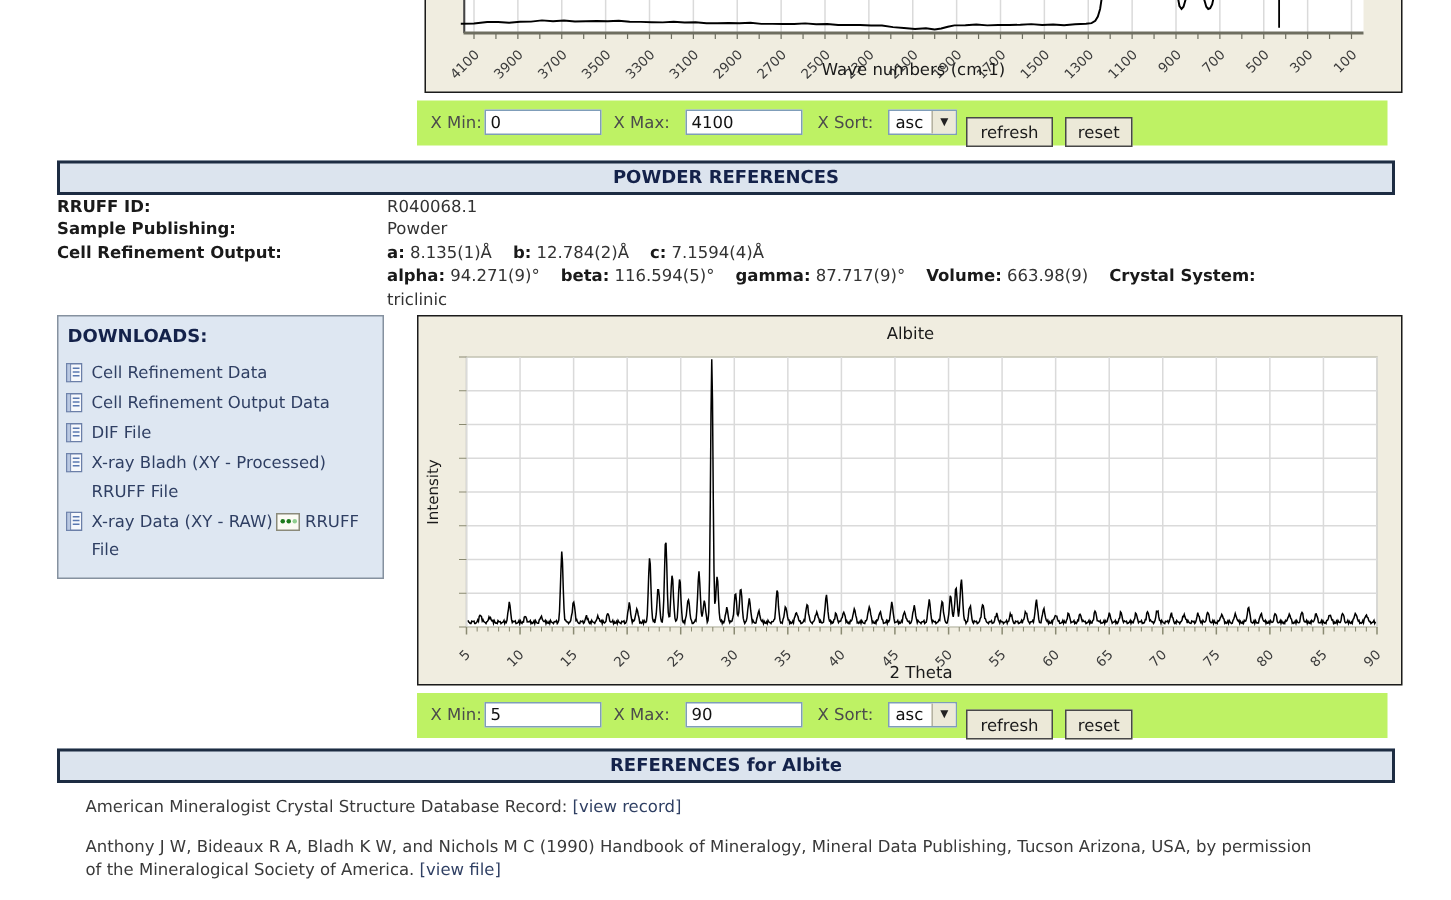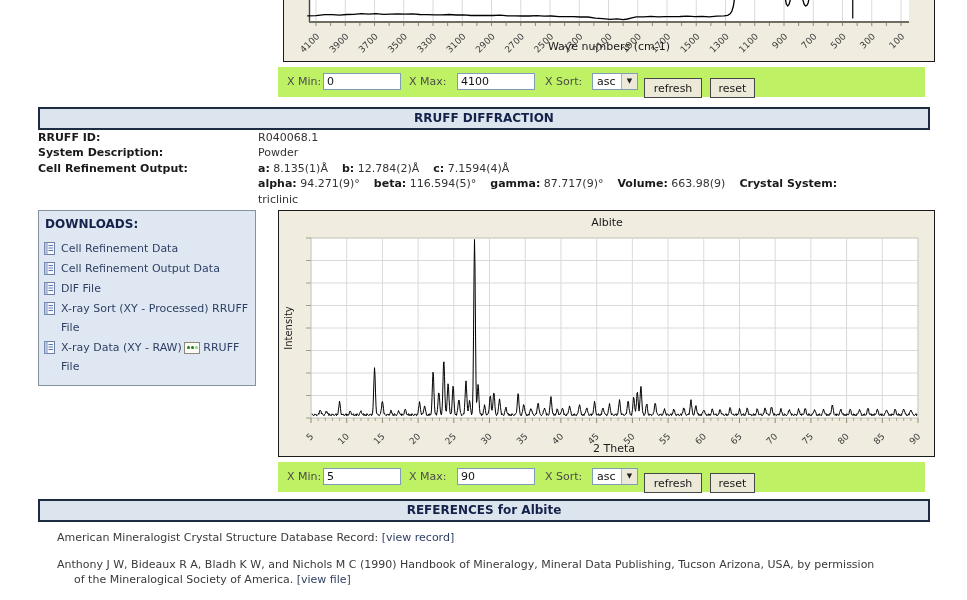--- a/index.html
+++ b/index.html
@@ -26,21 +26,21 @@
   .seg{margin-right:14px}
   .seg b{color:#1a1a1a}
   #downloads{position:absolute;left:38px;top:210px;width:216px;background:#dee7f2;border:1px solid #85919f}
   .dl-title{font-weight:bold;font-size:12px;color:#14224a;padding:6px 0 8px 6px}
   .dl-item{position:relative;padding-left:22px;padding-right:4px;line-height:19px;color:#2f3f63;margin-bottom:1px;cursor:pointer}
   .dl-icon{position:absolute;left:5px;top:3px}
   .rawicon{display:inline-block;width:14px;height:10px;background:#fbfbf4;border:1px solid #8a8a7a;vertical-align:middle;position:relative;margin-left:2px}
   .rawicon i{position:absolute;top:3px;width:3px;height:3px;border-radius:50%;background:#1d7a1d}
   #refs{position:absolute;left:57px;top:530px;width:880px}
   .ref-item{margin-bottom:12px;line-height:15px;color:#3a3a3a}
-  .ref-indent{margin-left:17px}
+  .ref-indent{}
   a.lnk{color:#2f3f63;text-decoration:none;cursor:pointer}
   svg text{font-family:"DejaVu Sans","Liberation Sans",sans-serif}
 </style>
 </head>
 <body>
 
 <div id="ir-chart" class="chartbox" style="left:283px;top:-141px;width:650px;height:201px"><svg width="650" height="201">
       <rect x="25" y="0" width="600" height="162" fill="#ffffff"></rect>
       <line x1="32" y1="0" x2="32" y2="162" stroke="#dadada" stroke-width="1"></line>
       <line x1="61.25" y1="0" x2="61.25" y2="162" stroke="#dadada" stroke-width="1"></line>
@@ -139,25 +139,25 @@
   <input class="ctl-input" style="left: 179px;" value="4100">
   <span class="ctl-label" style="left:267px">X Sort:</span>
   <div class="selectbox" style="left:314px">
     <span class="selval">asc</span>
     <span class="selarrow">▼</span>
   </div>
   <button class="btn" style="left:366px;width:58px">refresh</button>
   <button class="btn" style="left:432px;width:45px">reset</button>
 </div>
 
-<div class="hdrbar" style="top:107px">RRUFF DIFFRACTION</div>
+<div class="hdrbar" style="top:107px">POWDER REFERENCES</div>
 
 <div id="info">
     <div class="irow"><span class="ilbl">RRUFF ID:</span><span class="ival">R040068.1</span></div>
-    <div class="irow"><span class="ilbl">System Description:</span><span class="ival">Powder</span></div>
+    <div class="irow"><span class="ilbl">Sample Publishing:</span><span class="ival">Powder</span></div>
     <div class="irow"><span class="ilbl">Cell Refinement Output:</span><span class="ival"><span class="seg"><b>a:</b> 8.135(1)Å</span><span class="seg"><b>b:</b> 12.784(2)Å</span><span class="seg"><b>c:</b> 7.1594(4)Å</span></span></div>
     <div class="irow"><span class="ilbl"></span><span class="ival"><span class="seg"><b>alpha:</b> 94.271(9)°</span><span class="seg"><b>beta:</b> 116.594(5)°</span><span class="seg"><b>gamma:</b> 87.717(9)°</span><span class="seg"><b>Volume:</b> 663.98(9)</span><span class="seg"><b>Crystal System:</b> </span></span></div>
     <div class="irow"><span class="ilbl"></span><span class="ival">triclinic</span></div>
   </div>
 
 <div id="downloads">
   <div class="dl-title">DOWNLOADS:</div>
   <div id="dl-items">
       <div class="dl-item"><svg class="dl-icon" width="11" height="13">
           <rect x="0.5" y="0.5" width="10" height="12" fill="#f6f8fc" stroke="#6b7fa8"></rect>
@@ -179,21 +179,21 @@
           <line x1="4.5" y1="3.5" x2="9" y2="3.5" stroke="#5a78b0"></line>
           <line x1="4.5" y1="6" x2="9" y2="6" stroke="#5a78b0"></line>
           <line x1="4.5" y1="8.5" x2="9" y2="8.5" stroke="#5a78b0"></line>
         </svg><a class="lnk">DIF File</a></div>
       <div class="dl-item"><svg class="dl-icon" width="11" height="13">
           <rect x="0.5" y="0.5" width="10" height="12" fill="#f6f8fc" stroke="#6b7fa8"></rect>
           <rect x="0.5" y="0.5" width="2.6" height="12" fill="#b9c8e2" stroke="#6b7fa8" stroke-width="0.6"></rect>
           <line x1="4.5" y1="3.5" x2="9" y2="3.5" stroke="#5a78b0"></line>
           <line x1="4.5" y1="6" x2="9" y2="6" stroke="#5a78b0"></line>
           <line x1="4.5" y1="8.5" x2="9" y2="8.5" stroke="#5a78b0"></line>
-        </svg><a class="lnk">X-ray Sort (XY - Processed)</a> <a class="lnk">RRUFF File</a></div>
+        </svg><a class="lnk">X-ray Bladh (XY - Processed)</a> <a class="lnk">RRUFF File</a></div>
       <div class="dl-item"><svg class="dl-icon" width="11" height="13">
           <rect x="0.5" y="0.5" width="10" height="12" fill="#f6f8fc" stroke="#6b7fa8"></rect>
           <rect x="0.5" y="0.5" width="2.6" height="12" fill="#b9c8e2" stroke="#6b7fa8" stroke-width="0.6"></rect>
           <line x1="4.5" y1="3.5" x2="9" y2="3.5" stroke="#5a78b0"></line>
           <line x1="4.5" y1="6" x2="9" y2="6" stroke="#5a78b0"></line>
           <line x1="4.5" y1="8.5" x2="9" y2="8.5" stroke="#5a78b0"></line>
         </svg><a class="lnk">X-ray Data (XY - RAW)</a><span class="rawicon"><i style="left:2px"></i><i style="left:6px"></i><i style="left:10px;background:#8fce8f"></i></span> <a class="lnk">RRUFF File</a></div>
       <div style="height:8px"></div>
     </div>
 </div>

